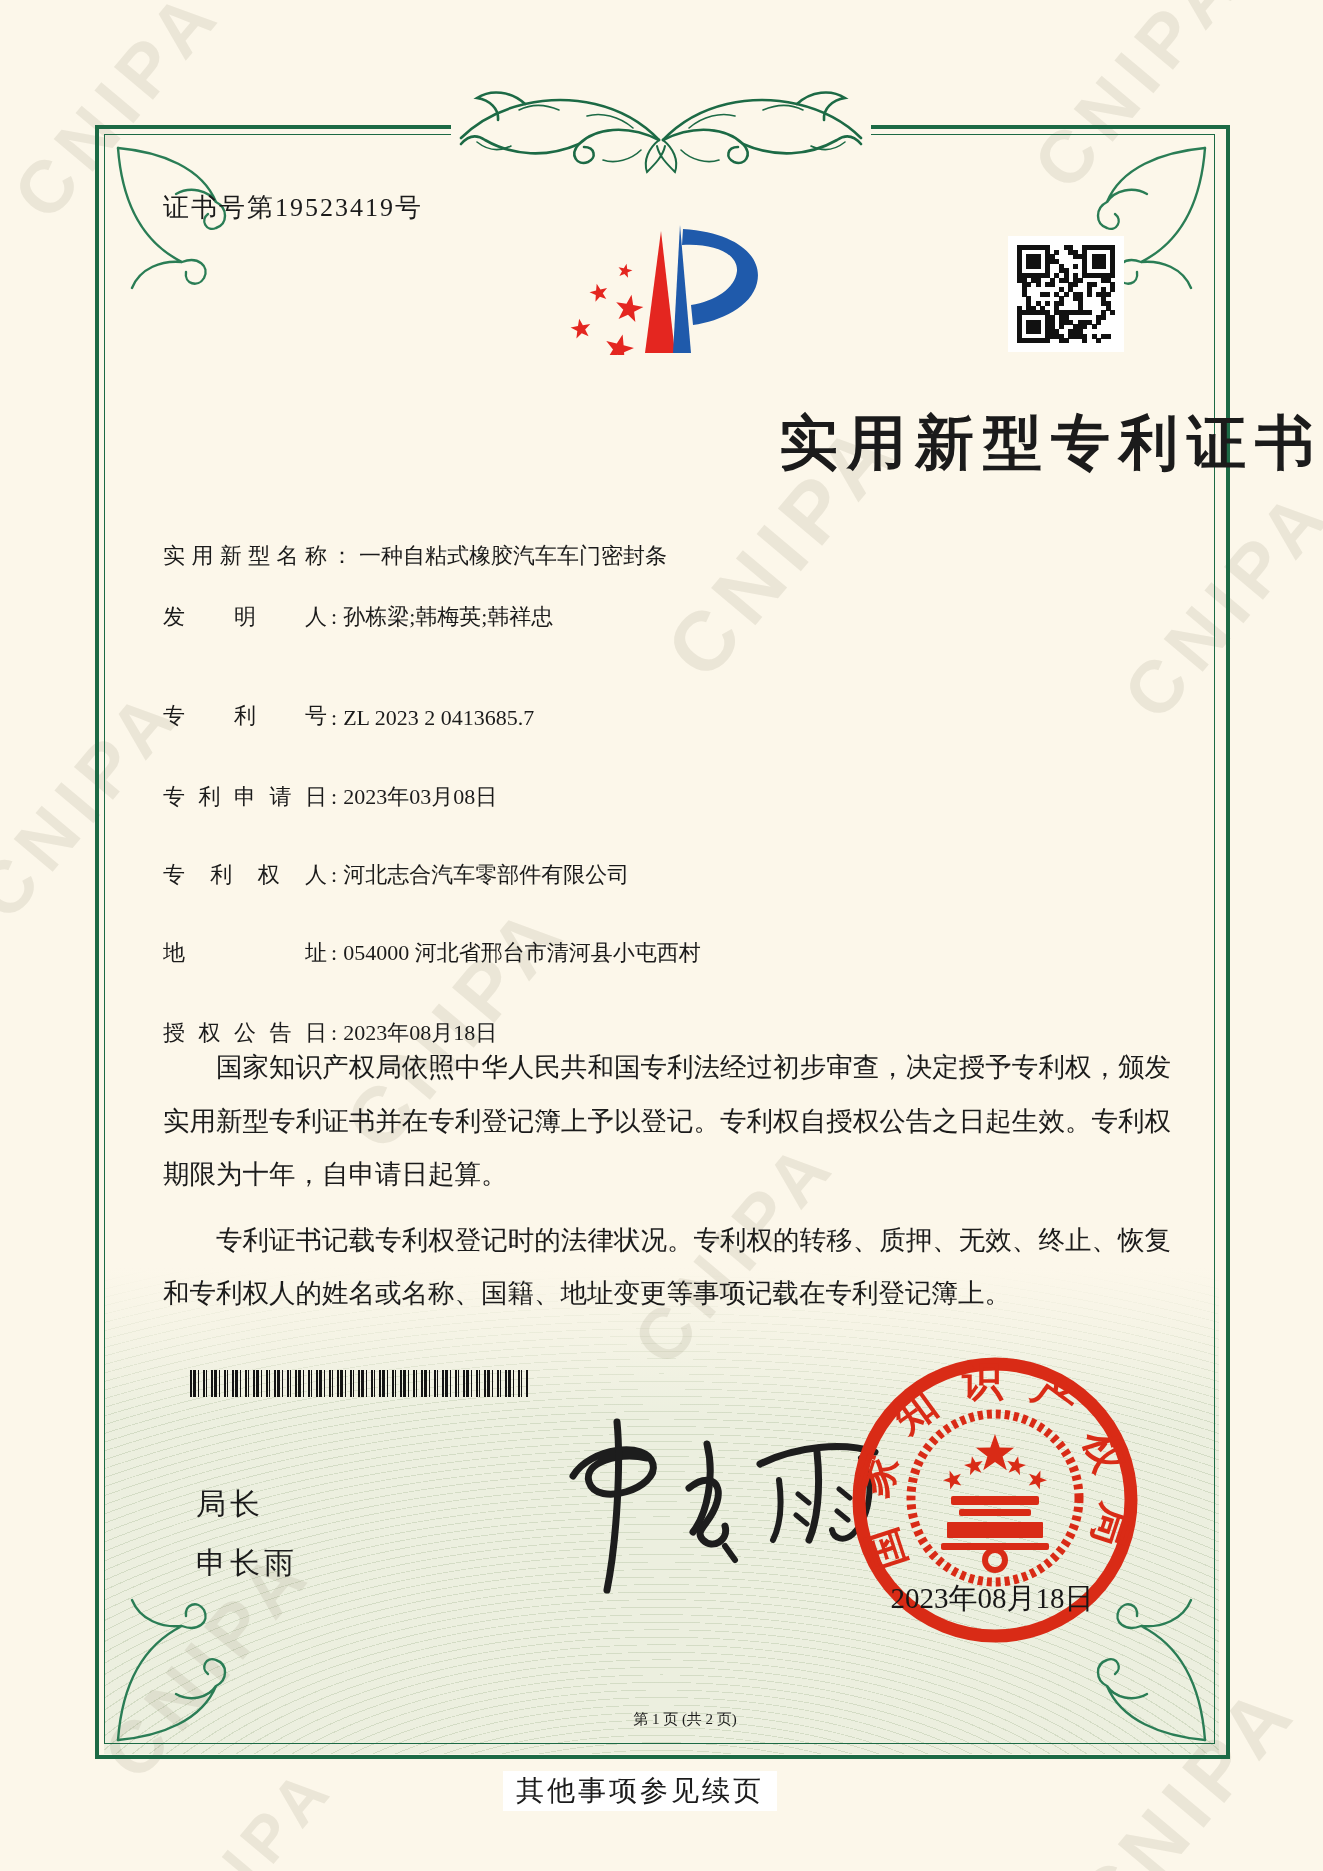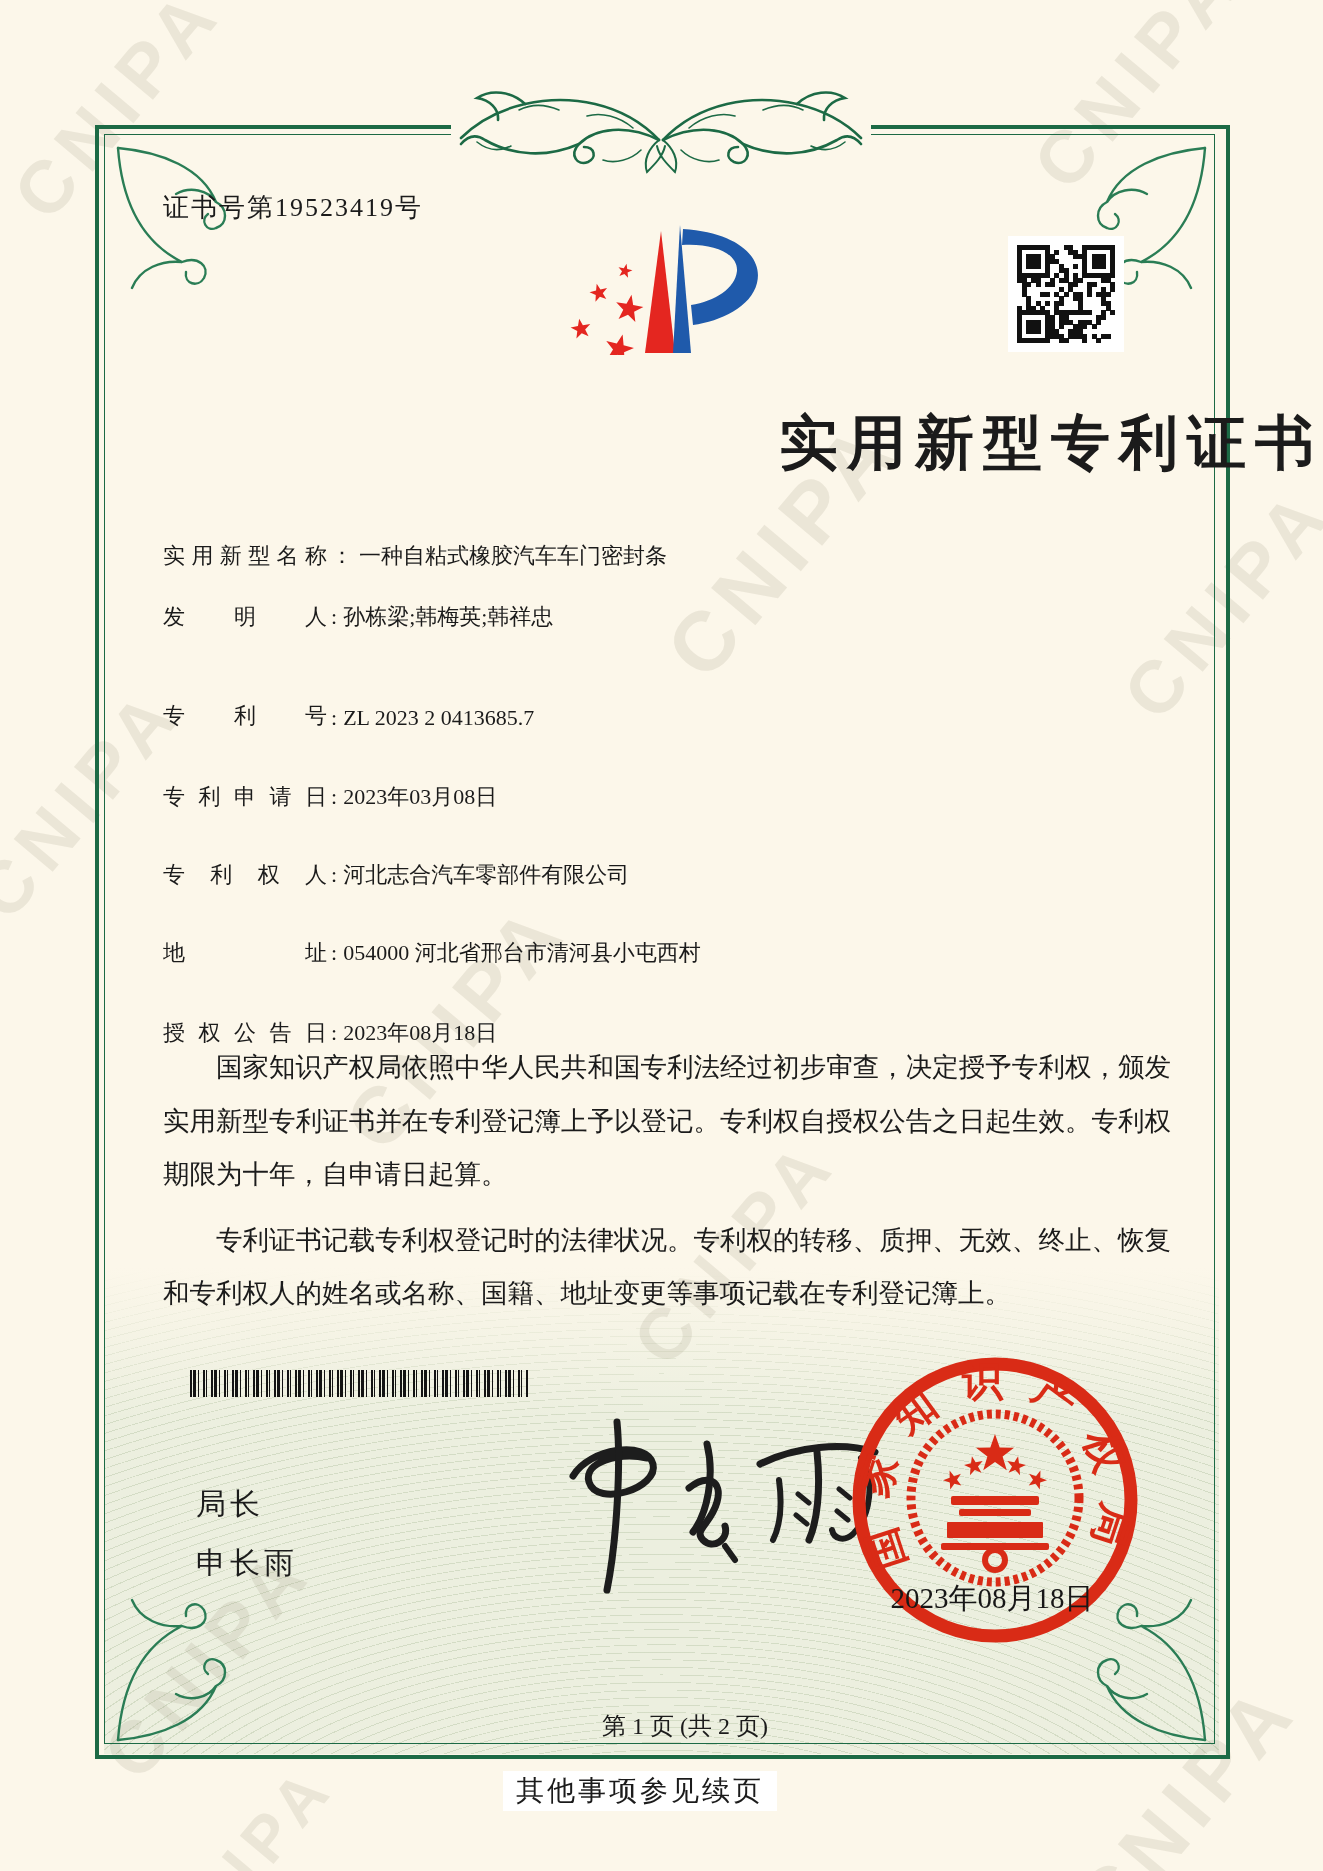--- a/index.html
+++ b/index.html
@@ -56,21 +56,21 @@
       #131313 3px 6px,transparent 6px 8px,
       #131313 8px 9px,transparent 9px 13px,
       #131313 13px 15px,transparent 15px 16px,
       #131313 16px 17px,transparent 17px 21px);}
   .signer-title{position:absolute;left:196px;top:1484px;font-size:30px;z-index:4;
     font-family:"Liberation Sans","DejaVu Sans",sans-serif;letter-spacing:4px;}
   .signer-name{position:absolute;left:196px;top:1543px;font-size:30px;z-index:4;
     font-family:Liberation Mono, monospace;letter-spacing:4px;}
   .signature{position:absolute;left:555px;top:1418px;width:345px;height:180px;z-index:4;}
   .seal{position:absolute;left:845px;top:1350px;width:300px;height:300px;z-index:5;}
-  .page-info{position:absolute;left:0;right:0;top:1710px;text-align:center;font-size:24px;z-index:4;padding-left:47px;}
+  .page-info{position:absolute;left:0;right:0;top:1710px;text-align:center;font-size:15px;z-index:4;padding-left:47px;}
   .note-box{position:absolute;left:503px;top:1771px;width:274px;height:40px;background:#ffffff;
     z-index:4;display:flex;align-items:center;justify-content:center;
     font-size:28px;letter-spacing:3px;}
 </style>
 </head>
 <body>
 
 <div id="page">
 
   <div class="guilloche"></div>

